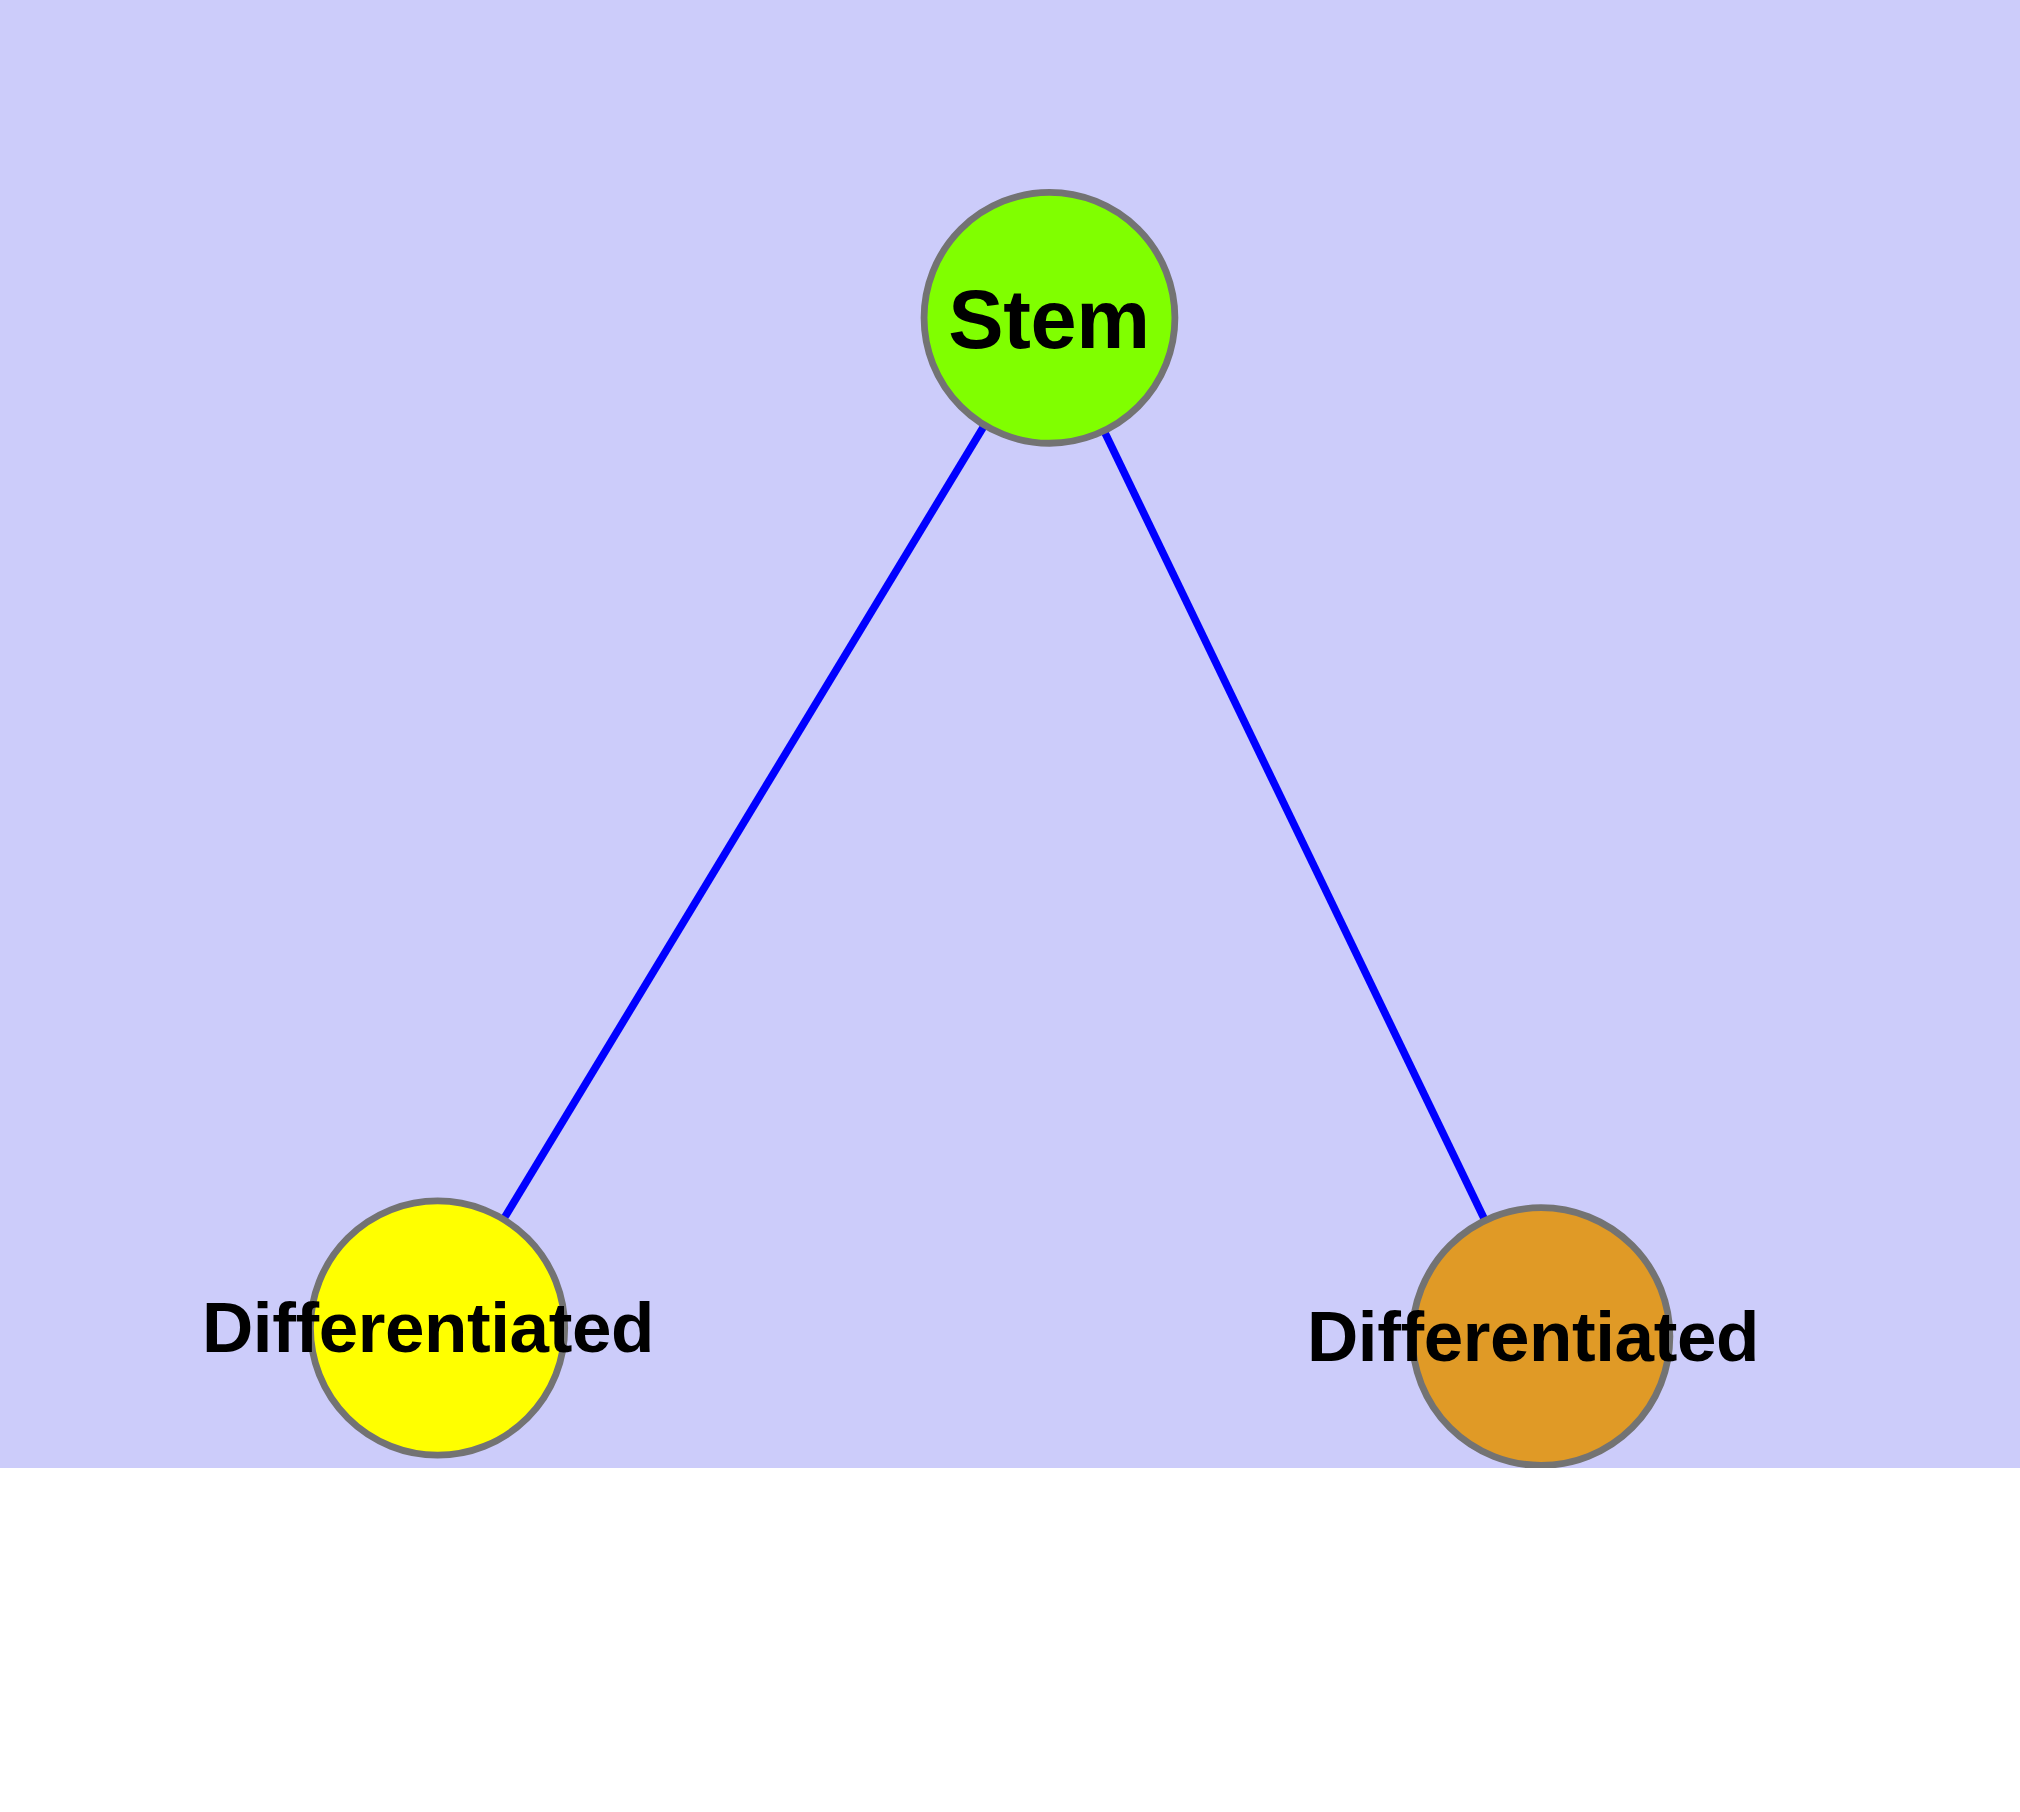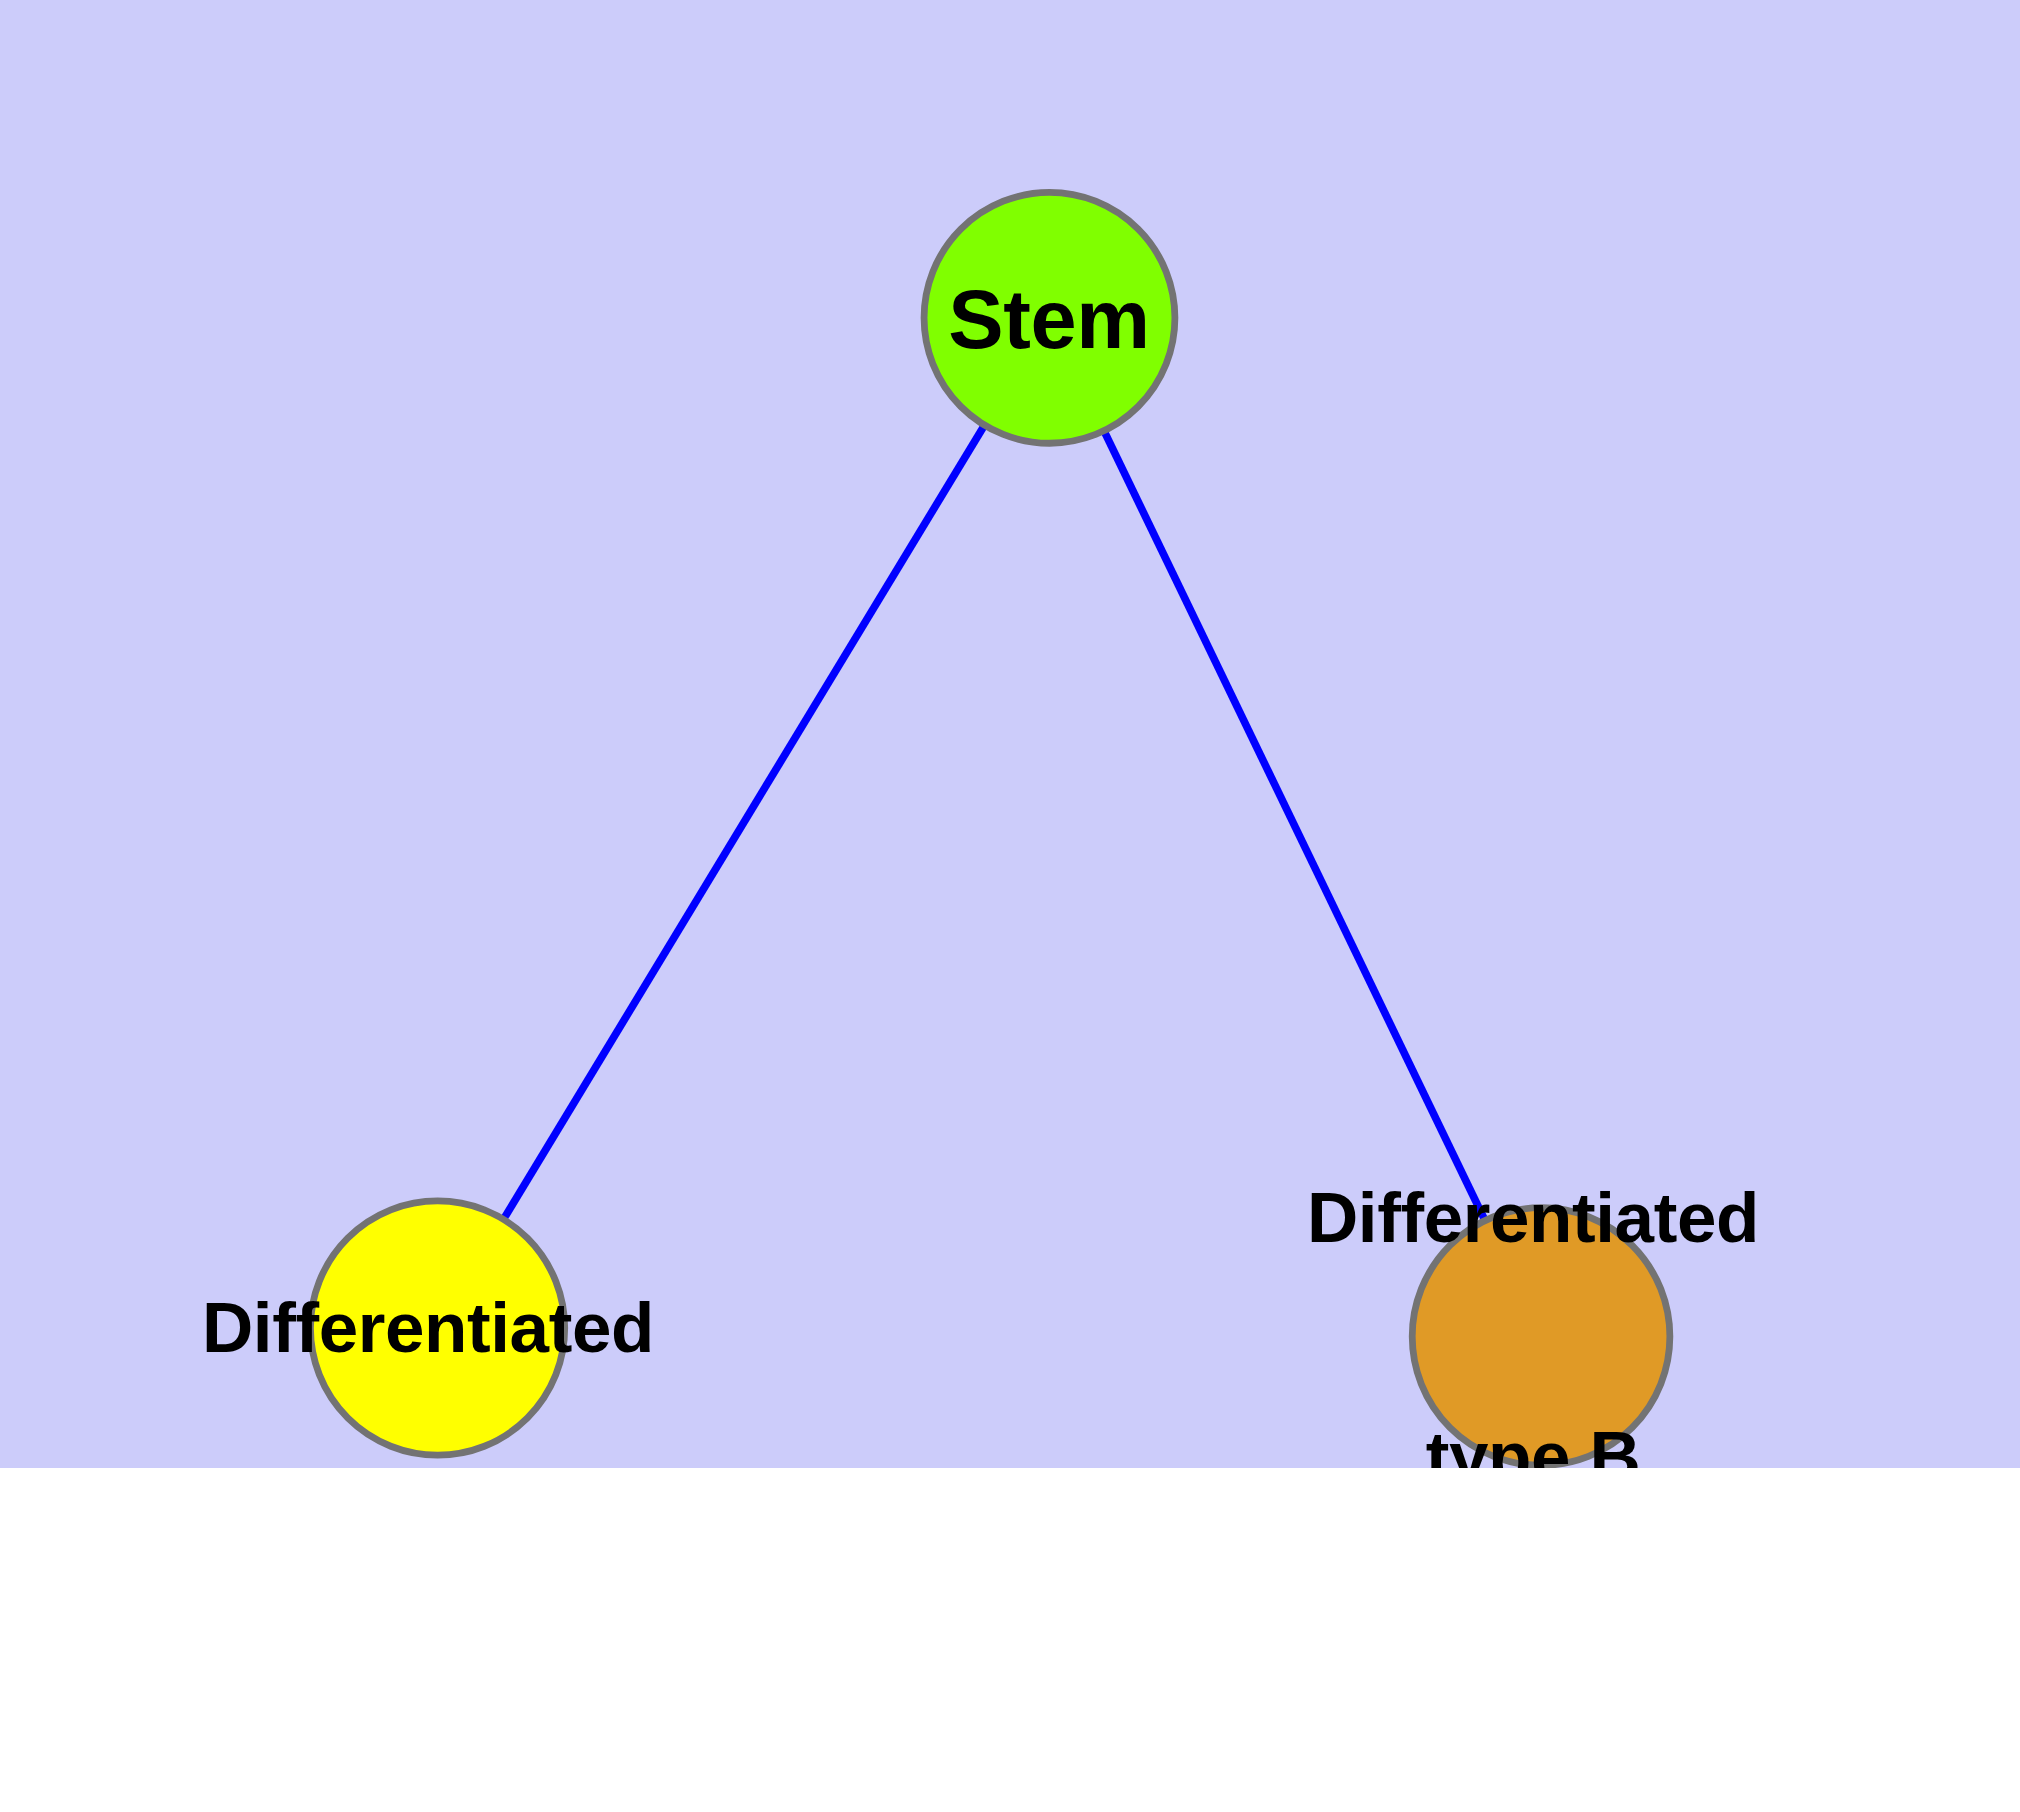--- a/index.html
+++ b/index.html
@@ -73,17 +73,16 @@
   <div class="node-label single" style="left: 1049px; top: 320px; color: rgb(0, 0, 0);">
     <span class="label-line">Stem</span>
   </div>
 
   <div class="node-label double" style="left: 428px; top: 1328px; color: rgb(0, 0, 0);">
     <span class="label-line">Differentiated</span>
   </div>
 
   <div class="node-label double" style="left: 1533px; top: 1337px; color: rgb(0, 0, 0);">
     <span class="label-line">Differentiated</span>
-    <span class="label-line">type B</span>
   </div>
 
 </div>
 
 
 </body></html>

